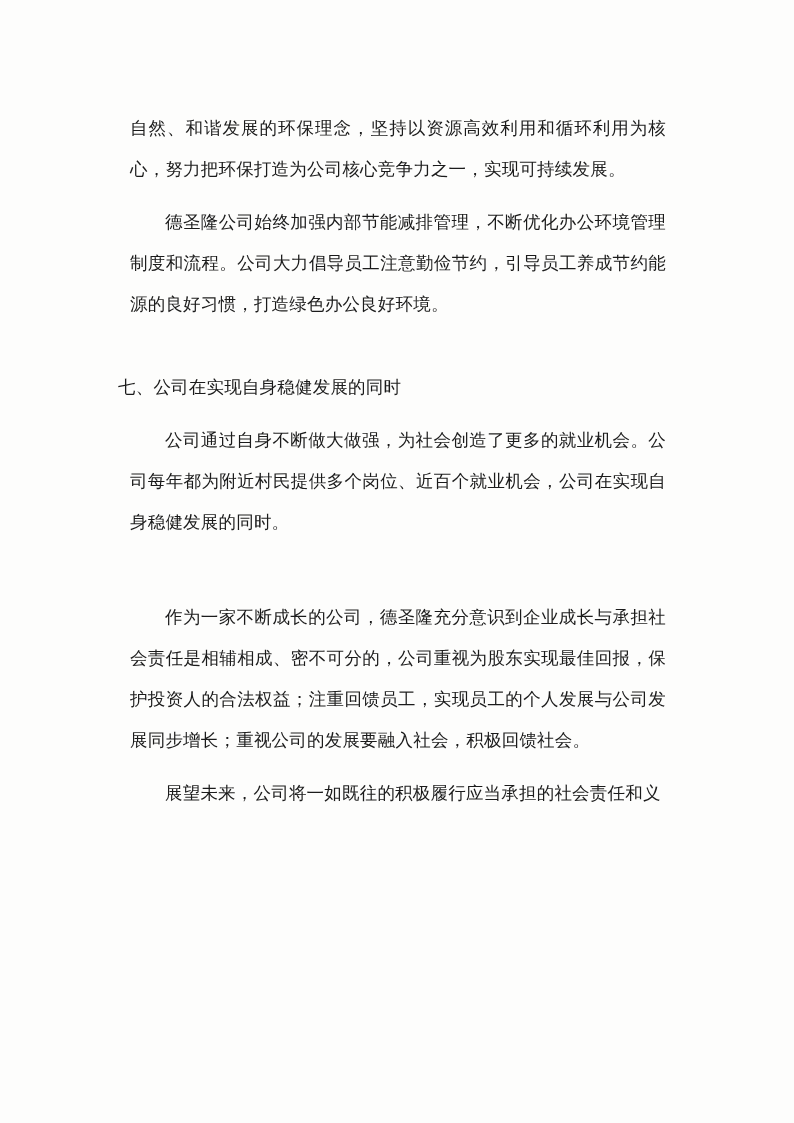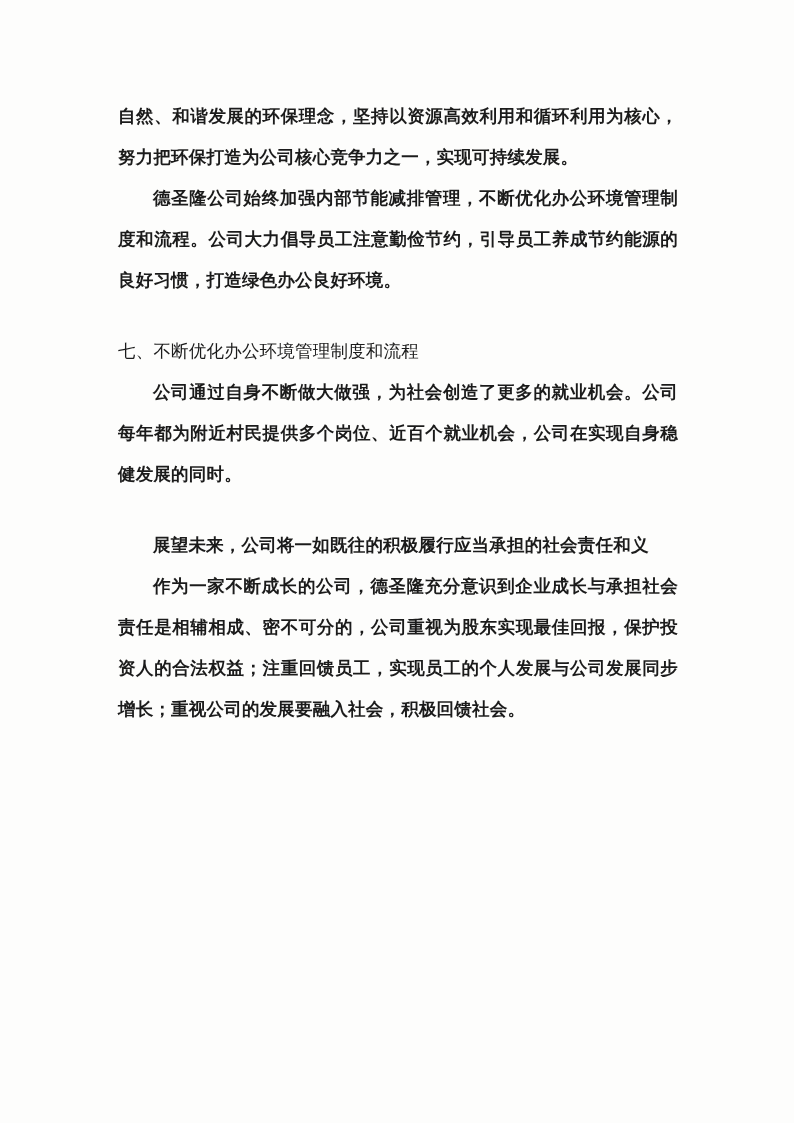--- a/index.html
+++ b/index.html
@@ -43,45 +43,44 @@
   }
   .heading {
     font-size: 17.5px;
     line-height: 41px;
     margin: 0;
     font-weight: normal;
     color: #1b1b1b;
     letter-spacing: 0.2px;
   }
   .block {
-    margin: 0;
-    font-weight: bold;
+    margin: 12px;
   }
   .spacer-lg {
     height: 30px;
   }
 </style>
 </head>
 <body>
 
 <div class="page">
   <div class="content">
 
     <p class="para block">自然、和谐发展的环保理念，坚持以资源高效利用和循环利用为核心，努力把环保打造为公司核心竞争力之一，实现可持续发展。</p>
 
     <p class="para indent block">德圣隆公司始终加强内部节能减排管理，不断优化办公环境管理制度和流程。公司大力倡导员工注意勤俭节约，引导员工养成节约能源的良好习惯，打造绿色办公良好环境。</p>
 
     <div class="spacer-lg"></div>
 
-    <h2 class="heading">七、不断优化办公环境管理制度和流程</h2>
+    <h2 class="heading">七、公司在实现自身稳健发展的同时</h2>
 
 
     <p class="para indent block">公司通过自身不断做大做强，为社会创造了更多的就业机会。公司每年都为附近村民提供多个岗位、近百个就业机会，公司在实现自身稳健发展的同时。</p>
 
     <div class="spacer-lg"></div>
 
 
+    <p class="para indent block">作为一家不断成长的公司，德圣隆充分意识到企业成长与承担社会责任是相辅相成、密不可分的，公司重视为股东实现最佳回报，保护投资人的合法权益；注重回馈员工，实现员工的个人发展与公司发展同步增长；重视公司的发展要融入社会，积极回馈社会。</p>
+
     <p class="para indent block">展望未来，公司将一如既往的积极履行应当承担的社会责任和义</p>
-
-    <p class="para indent block">作为一家不断成长的公司，德圣隆充分意识到企业成长与承担社会责任是相辅相成、密不可分的，公司重视为股东实现最佳回报，保护投资人的合法权益；注重回馈员工，实现员工的个人发展与公司发展同步增长；重视公司的发展要融入社会，积极回馈社会。</p>
 
   </div>
 </div>
 
 </body></html>

